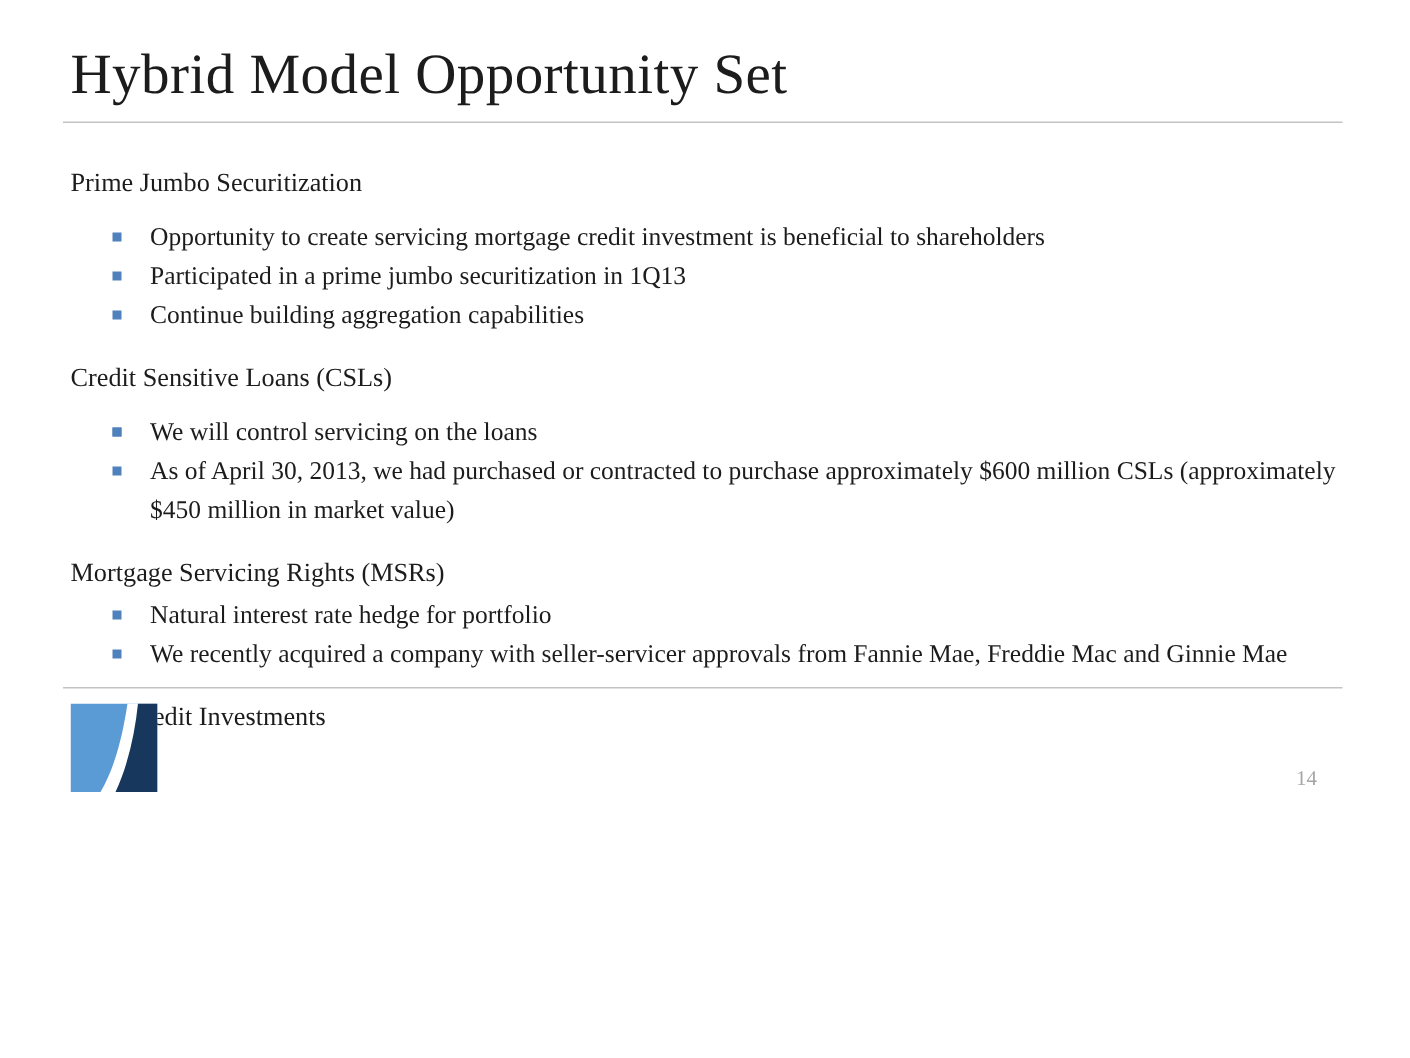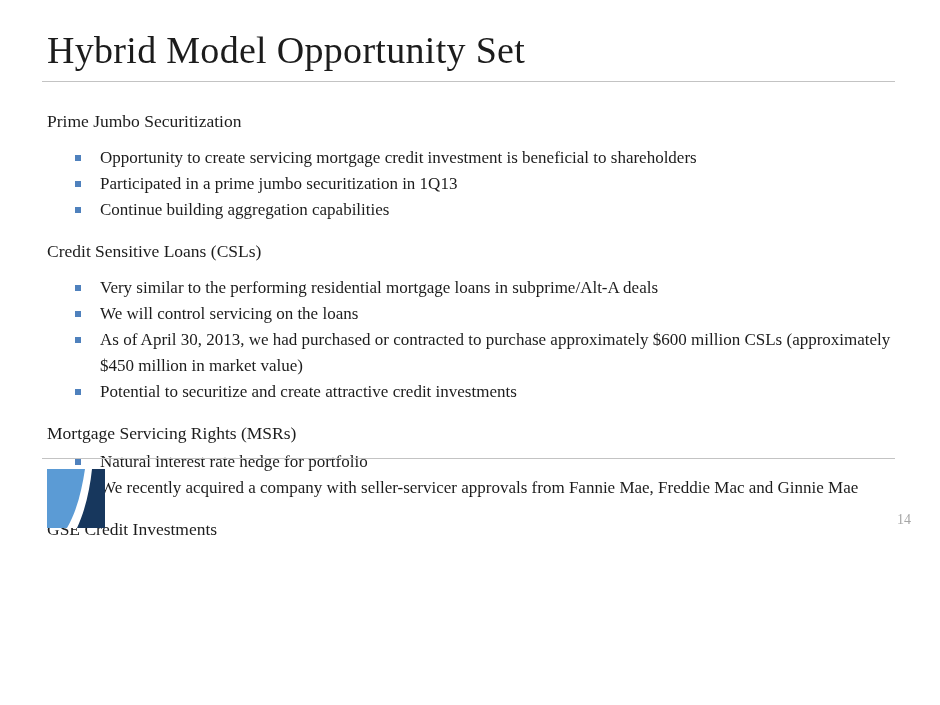--- a/index.html
+++ b/index.html
@@ -57,21 +57,21 @@
     bottom: 10px;
     width: 58px;
     height: 59px;
   }
   .logo svg { display: block; width: 100%; height: 100%; }
   .logo-light { fill: var(--logo-light, #5B9BD5); }
   .logo-white { fill: #ffffff; }
   .logo-dark  { fill: var(--logo-dark, #17375D); }
   .page-number {
     position: absolute;
-    right: 29px;
+    right: 62px;
     bottom: 10px;
     font-size: 14px;
     color: var(--page-number, #a6a6a6);
   }
 </style>
 </head>
 <body>
 
 <div class="slide">
 
@@ -99,37 +99,32 @@
     <span class="bullet-text">Continue building aggregation capabilities</span>
   </li>
 </ul>
   </section>
 
   <section class="section">
     <h2 class="section-heading">Credit Sensitive Loans (CSLs)</h2>
     <ul class="bullets">
   <li class="bullet-item">
     <span class="bullet-square"></span>
-    <span class="bullet-text">Very similar to the performing residential mortgage loans in subprime/Alt-A deals</span>
   </li>
 
   <li class="bullet-item">
     <span class="bullet-square"></span>
     <span class="bullet-text">We will control servicing on the loans</span>
   </li>
 
   <li class="bullet-item">
     <span class="bullet-square"></span>
     <span class="bullet-text">As of April 30, 2013, we had purchased or contracted to purchase approximately $600 million CSLs (approximately $450 million in market value)</span>
   </li>
 
-  <li class="bullet-item">
-    <span class="bullet-square"></span>
-    <span class="bullet-text">Potential to securitize and create attractive credit investments</span>
-  </li>
 </ul>
   </section>
 
   <section class="section">
     <h2 class="section-heading">Mortgage Servicing Rights (MSRs)</h2>
     <ul class="bullets">
   <li class="bullet-item">
     <span class="bullet-square"></span>
     <span class="bullet-text">Natural interest rate hedge for portfolio</span>
   </li>

